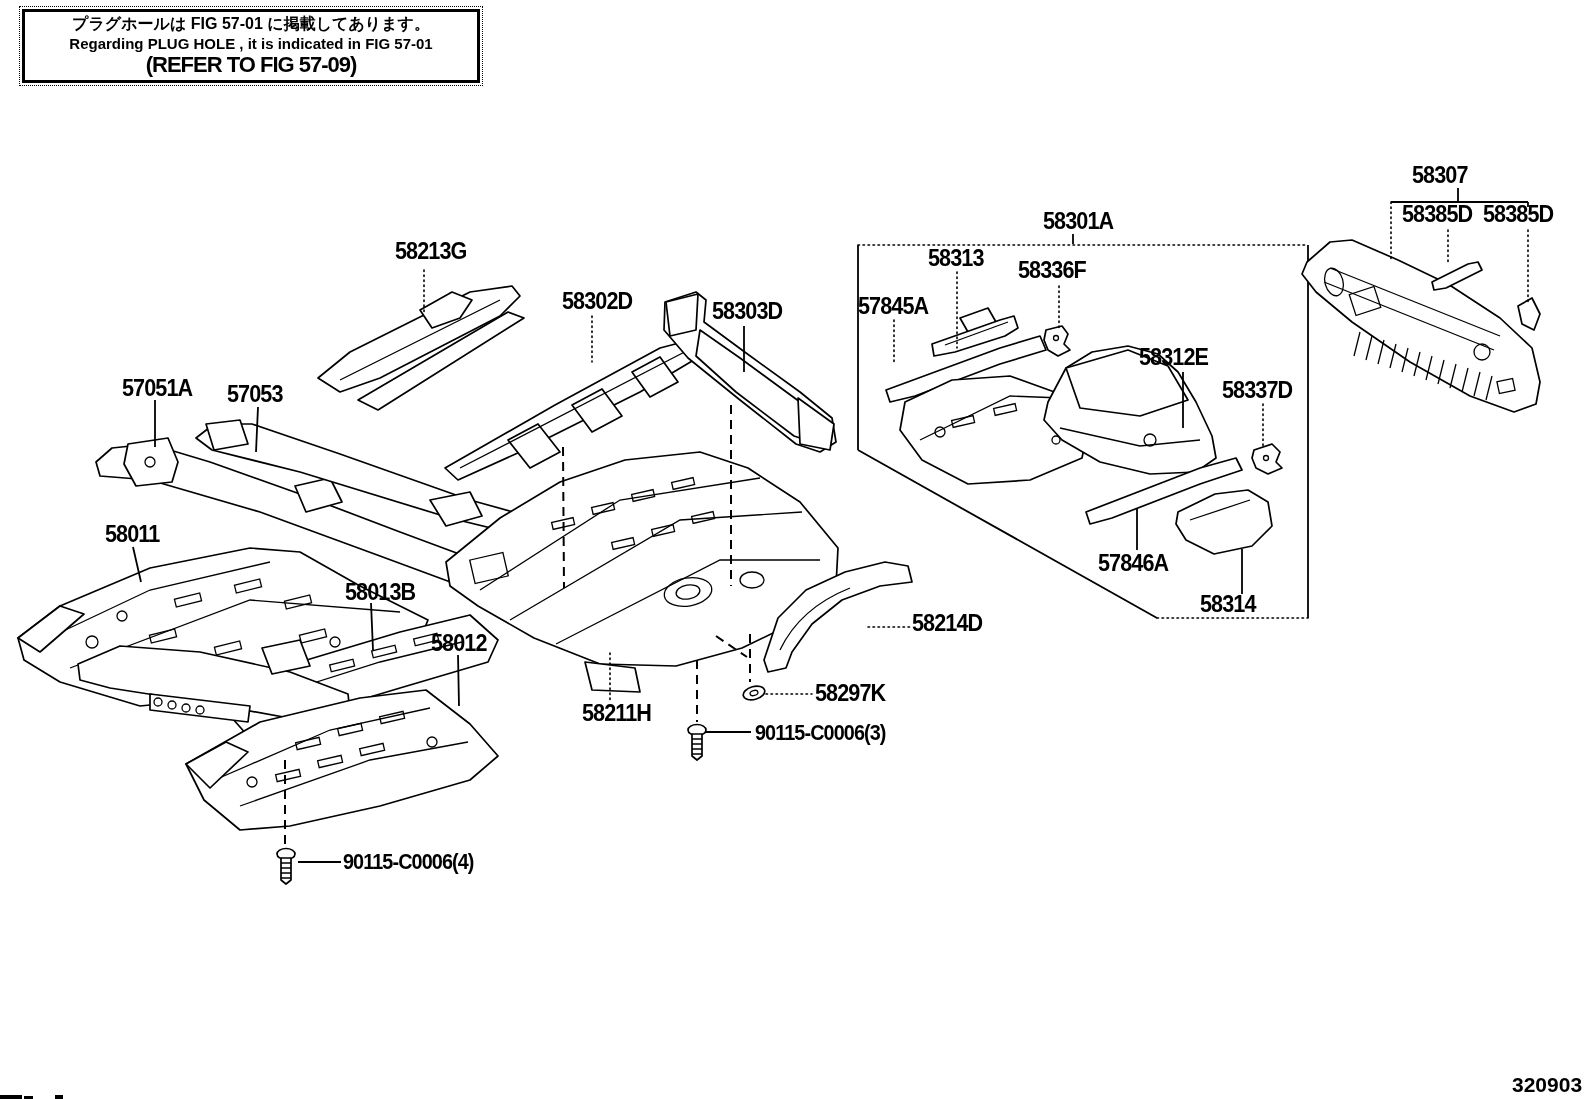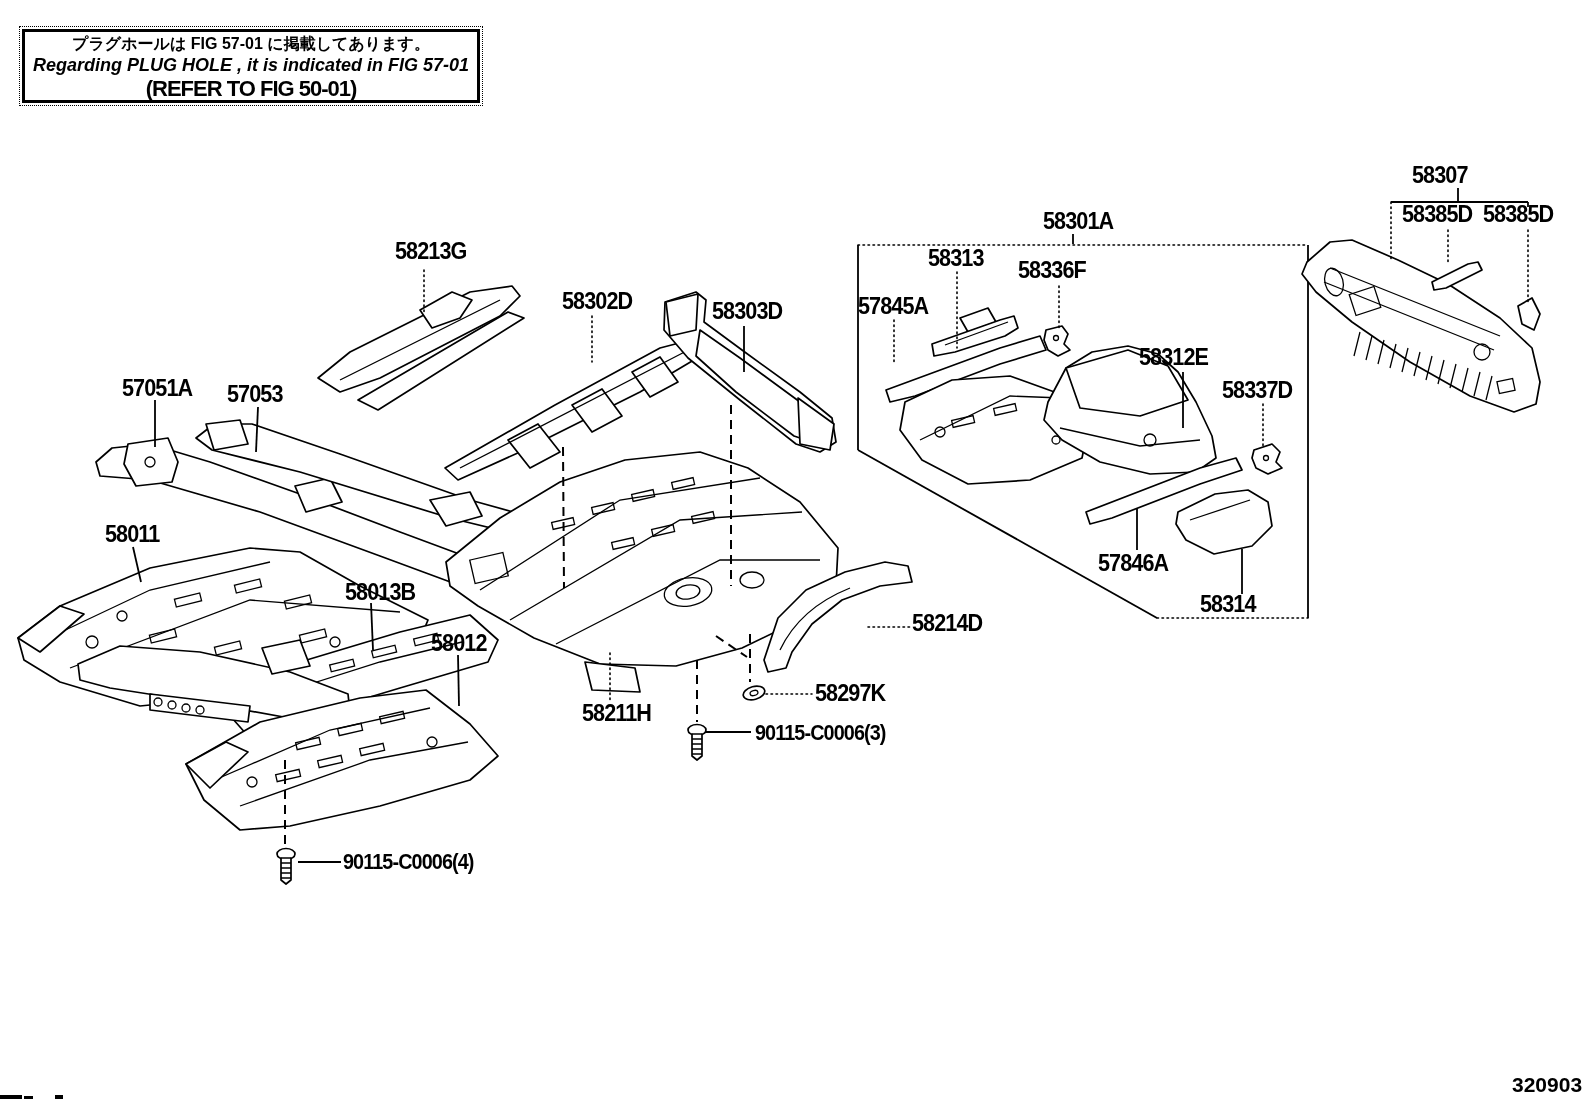--- a/index.html
+++ b/index.html
@@ -6,23 +6,23 @@
   #stage{position:relative;width:1592px;height:1099px;background:#fff;overflow:hidden;
          font-family:"Liberation Sans",sans-serif;color:#000;}
   svg{position:absolute;left:0;top:0;}
   .plabel{position:absolute;font-weight:bold;font-size:24px;line-height:1.05;
           letter-spacing:-1px;white-space:nowrap;transform:scaleX(.9);transform-origin:0 0;
           cursor:pointer;}
   .plabel.small{font-size:22px;}
   .figno{position:absolute;font-weight:bold;font-size:21px;letter-spacing:0;}
   #notebox{position:absolute;left:22px;top:9px;width:452px;height:66px;
            border:3px solid #000;outline:1px dotted #000;outline-offset:2px;
-           text-align:center;padding-top:2px;background:#fff;margin-top:20px;}
+           text-align:center;padding-top:2px;background:#fff;}
   #notebox .l1{font-size:16px;font-weight:bold;letter-spacing:0px;}
-  #notebox .l2{font-size:18px;font-weight:bold;letter-spacing:0px;font-style:italic;}
+  #notebox .l2{font-size:15px;font-weight:bold;letter-spacing:0px;}
   #notebox .l3{font-size:22px;font-weight:bold;letter-spacing:-1px;}
   .pt{fill:#fff;stroke:#000;stroke-width:1.7;stroke-linejoin:round;}
   .ln{fill:none;stroke:#000;stroke-width:1.3;}
   .dot{fill:none;stroke:#000;stroke-width:1.6;stroke-dasharray:1.5,3.5;stroke-linecap:round;}
   .dsh{fill:none;stroke:#000;stroke-width:2;stroke-dasharray:9,6;}
   .sld{fill:none;stroke:#000;stroke-width:1.8;}
   .blk{fill:#000;stroke:none;}
 </style>
 </head>
 <body>
@@ -274,21 +274,21 @@
     <g>
       <rect class="blk" x="0" y="1095" width="22" height="4"></rect>
       <rect class="blk" x="24" y="1096" width="9" height="3"></rect>
       <rect class="blk" x="55" y="1095" width="8" height="4"></rect>
     </g>
   </svg>
 
   <div id="notebox">
     <div class="l1">プラグホールは FIG 57-01 に掲載してあります。</div>
     <div class="l2">Regarding  PLUG  HOLE , it is indicated in FIG  57-01</div>
-    <div class="l3">(REFER  TO  FIG  50-01)</div>
+    <div class="l3">(REFER  TO  FIG  57-09)</div>
   </div>
 
   <div class="plabel" style="left:395px;top:238px">58213G</div>
   <div class="plabel" style="left:562px;top:288px">58302D</div>
   <div class="plabel" style="left:712px;top:298px">58303D</div>
   <div class="plabel" style="left:122px;top:375px">57051A</div>
   <div class="plabel" style="left:227px;top:381px">57053</div>
   <div class="plabel" style="left:105px;top:521px">58011</div>
   <div class="plabel" style="left:345px;top:579px">58013B</div>
   <div class="plabel" style="left:431px;top:630px">58012</div>

